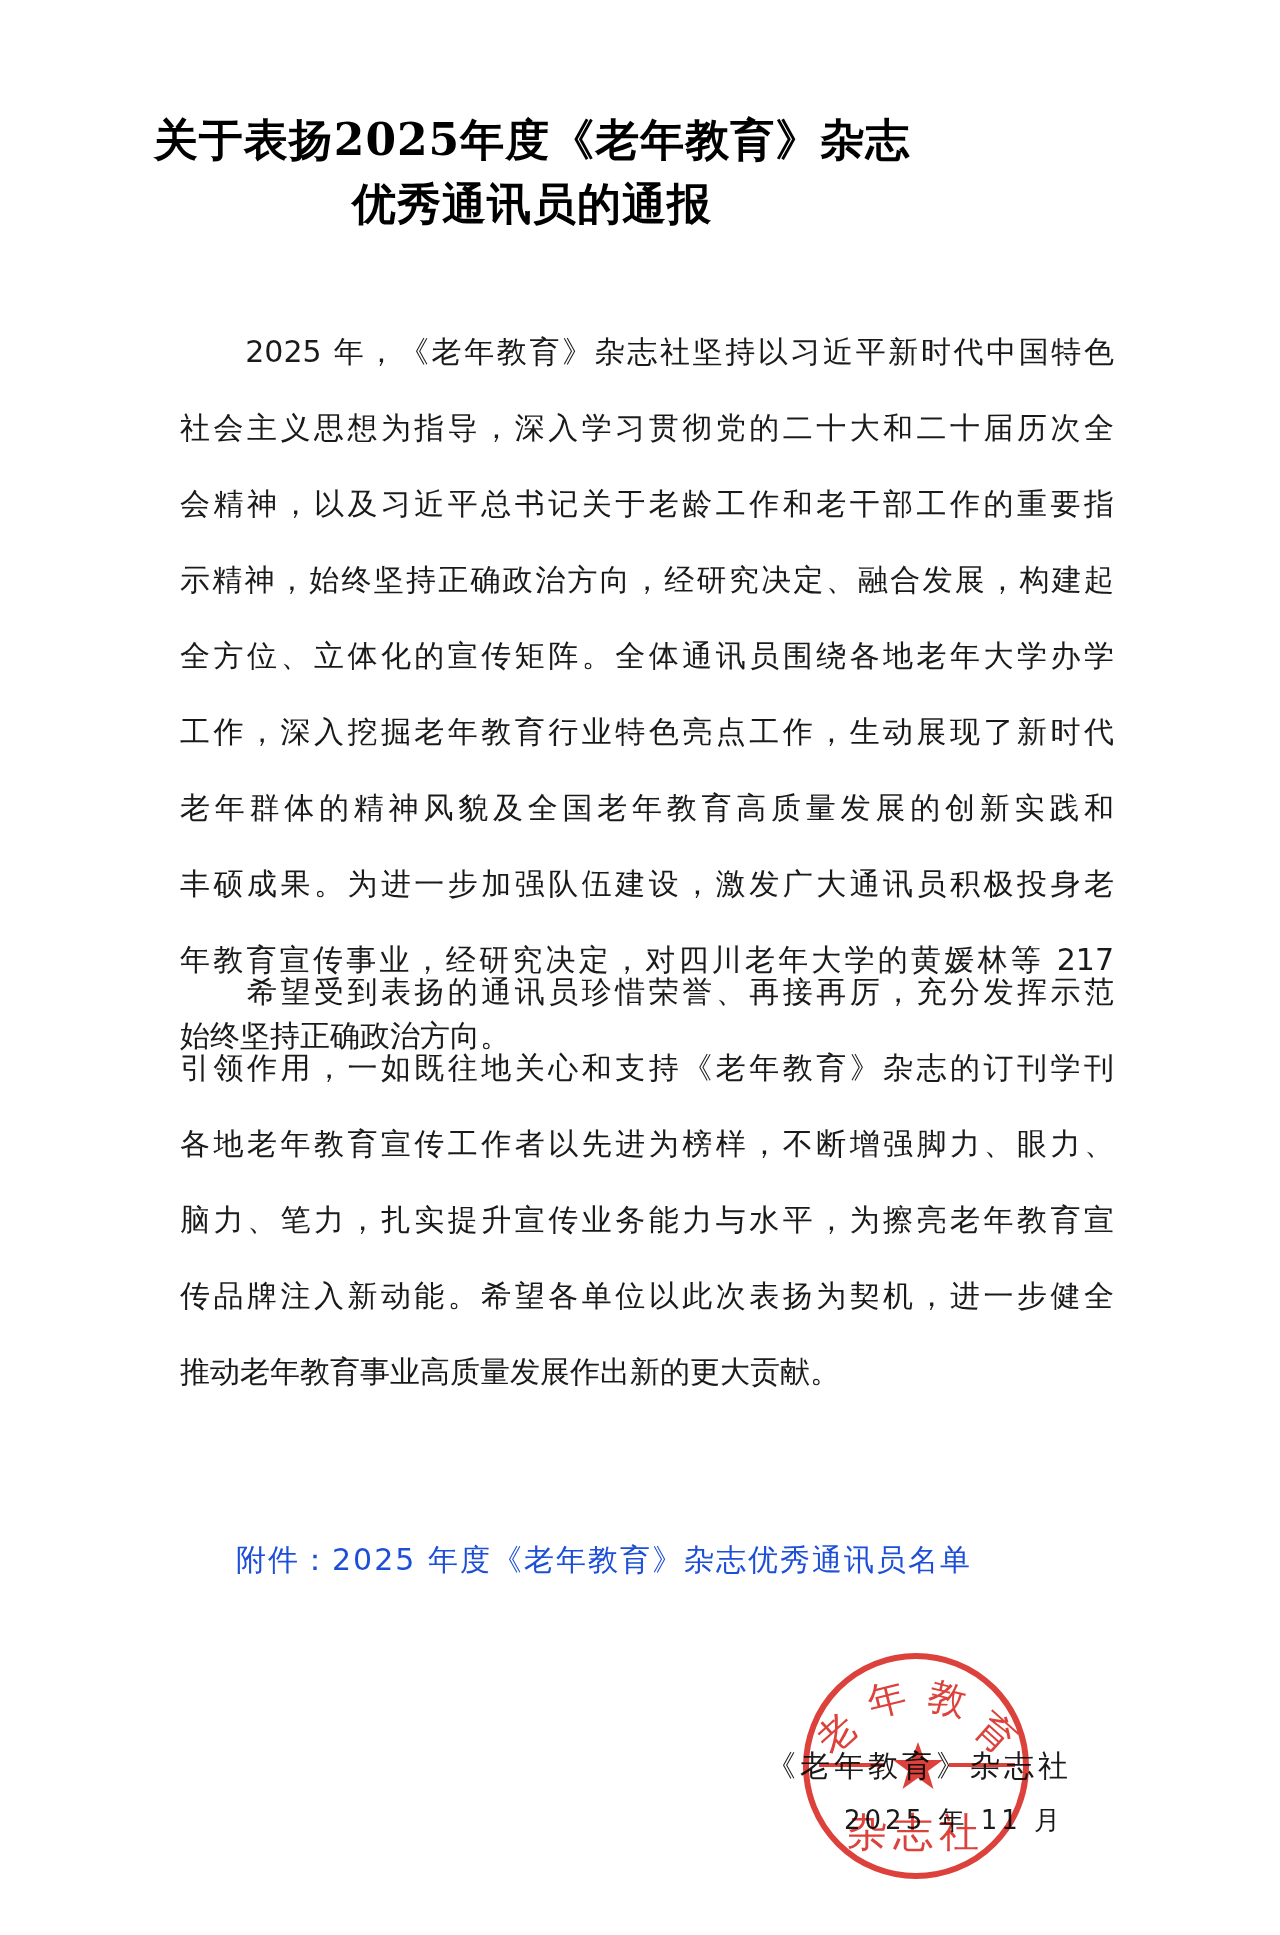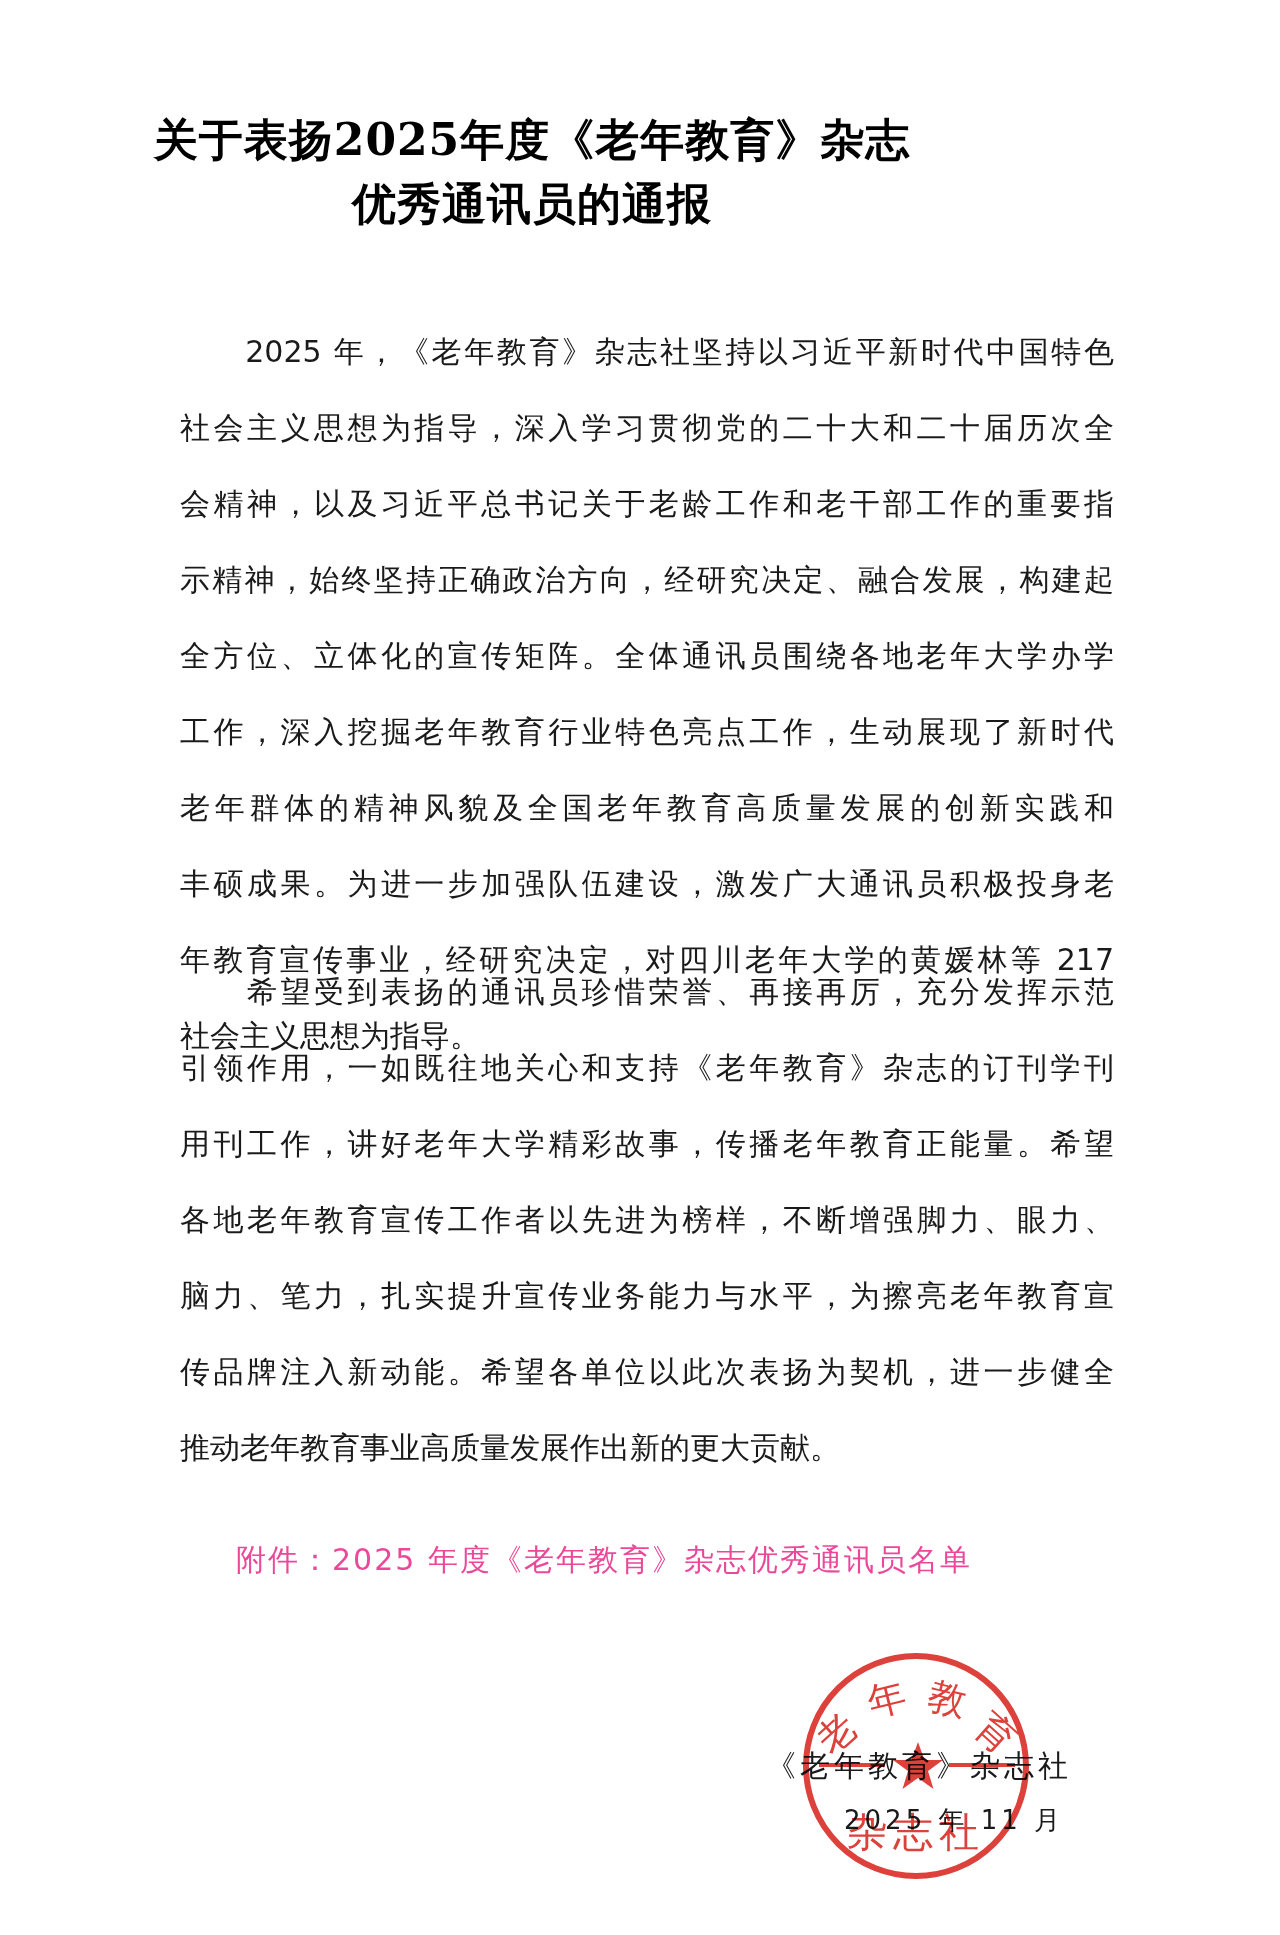--- a/index.html
+++ b/index.html
@@ -54,21 +54,21 @@
       text-align-last: left;
     }
 
     .attachment {
       position: absolute;
       left: 236px;
       top: 1528px;
       font-family: "DejaVu Sans", "Liberation Sans", sans-serif;
       font-size: 30px;
       line-height: 64px;
-      color: #ec4899;
+      color: #1d4ed8;
       letter-spacing: 2px;
       white-space: nowrap;
     }
 
     .signature {
       position: absolute;
       left: 766px;
       top: 1744px;
       font-family: "DejaVu Sans", "Liberation Sans", sans-serif;
       font-size: 30px;
@@ -115,27 +115,26 @@
   <div class="body-text para-1">
     <span class="line">　　2025 年，《老年教育》杂志社坚持以习近平新时代中国特色</span>
     <span class="line">社会主义思想为指导，深入学习贯彻党的二十大和二十届历次全</span>
     <span class="line">会精神，以及习近平总书记关于老龄工作和老干部工作的重要指</span>
     <span class="line">示精神，始终坚持正确政治方向，经研究决定、融合发展，构建起</span>
     <span class="line">全方位、立体化的宣传矩阵。全体通讯员围绕各地老年大学办学</span>
     <span class="line">工作，深入挖掘老年教育行业特色亮点工作，生动展现了新时代</span>
     <span class="line">老年群体的精神风貌及全国老年教育高质量发展的创新实践和</span>
     <span class="line">丰硕成果。为进一步加强队伍建设，激发广大通讯员积极投身老</span>
     <span class="line">年教育宣传事业，经研究决定，对四川老年大学的黄媛林等 217</span>
-    <span class="line last">社会主义思想为指导。</span>
+    <span class="line last">始终坚持正确政治方向。</span>
   </div>
 
   <div class="body-text para-2">
     <span class="line">　　希望受到表扬的通讯员珍惜荣誉、再接再厉，充分发挥示范</span>
     <span class="line">引领作用，一如既往地关心和支持《老年教育》杂志的订刊学刊</span>
-    <span class="line">用刊工作，讲好老年大学精彩故事，传播老年教育正能量。希望</span>
     <span class="line">各地老年教育宣传工作者以先进为榜样，不断增强脚力、眼力、</span>
     <span class="line">脑力、笔力，扎实提升宣传业务能力与水平，为擦亮老年教育宣</span>
     <span class="line">传品牌注入新动能。希望各单位以此次表扬为契机，进一步健全</span>
     <span class="line last">推动老年教育事业高质量发展作出新的更大贡献。</span>
   </div>
 
   <div class="attachment">附件：2025 年度《老年教育》杂志优秀通讯员名单</div>
 
   <div class="signature">《老年教育》杂志社</div>
   <div class="date">2025 年 11 月</div>

